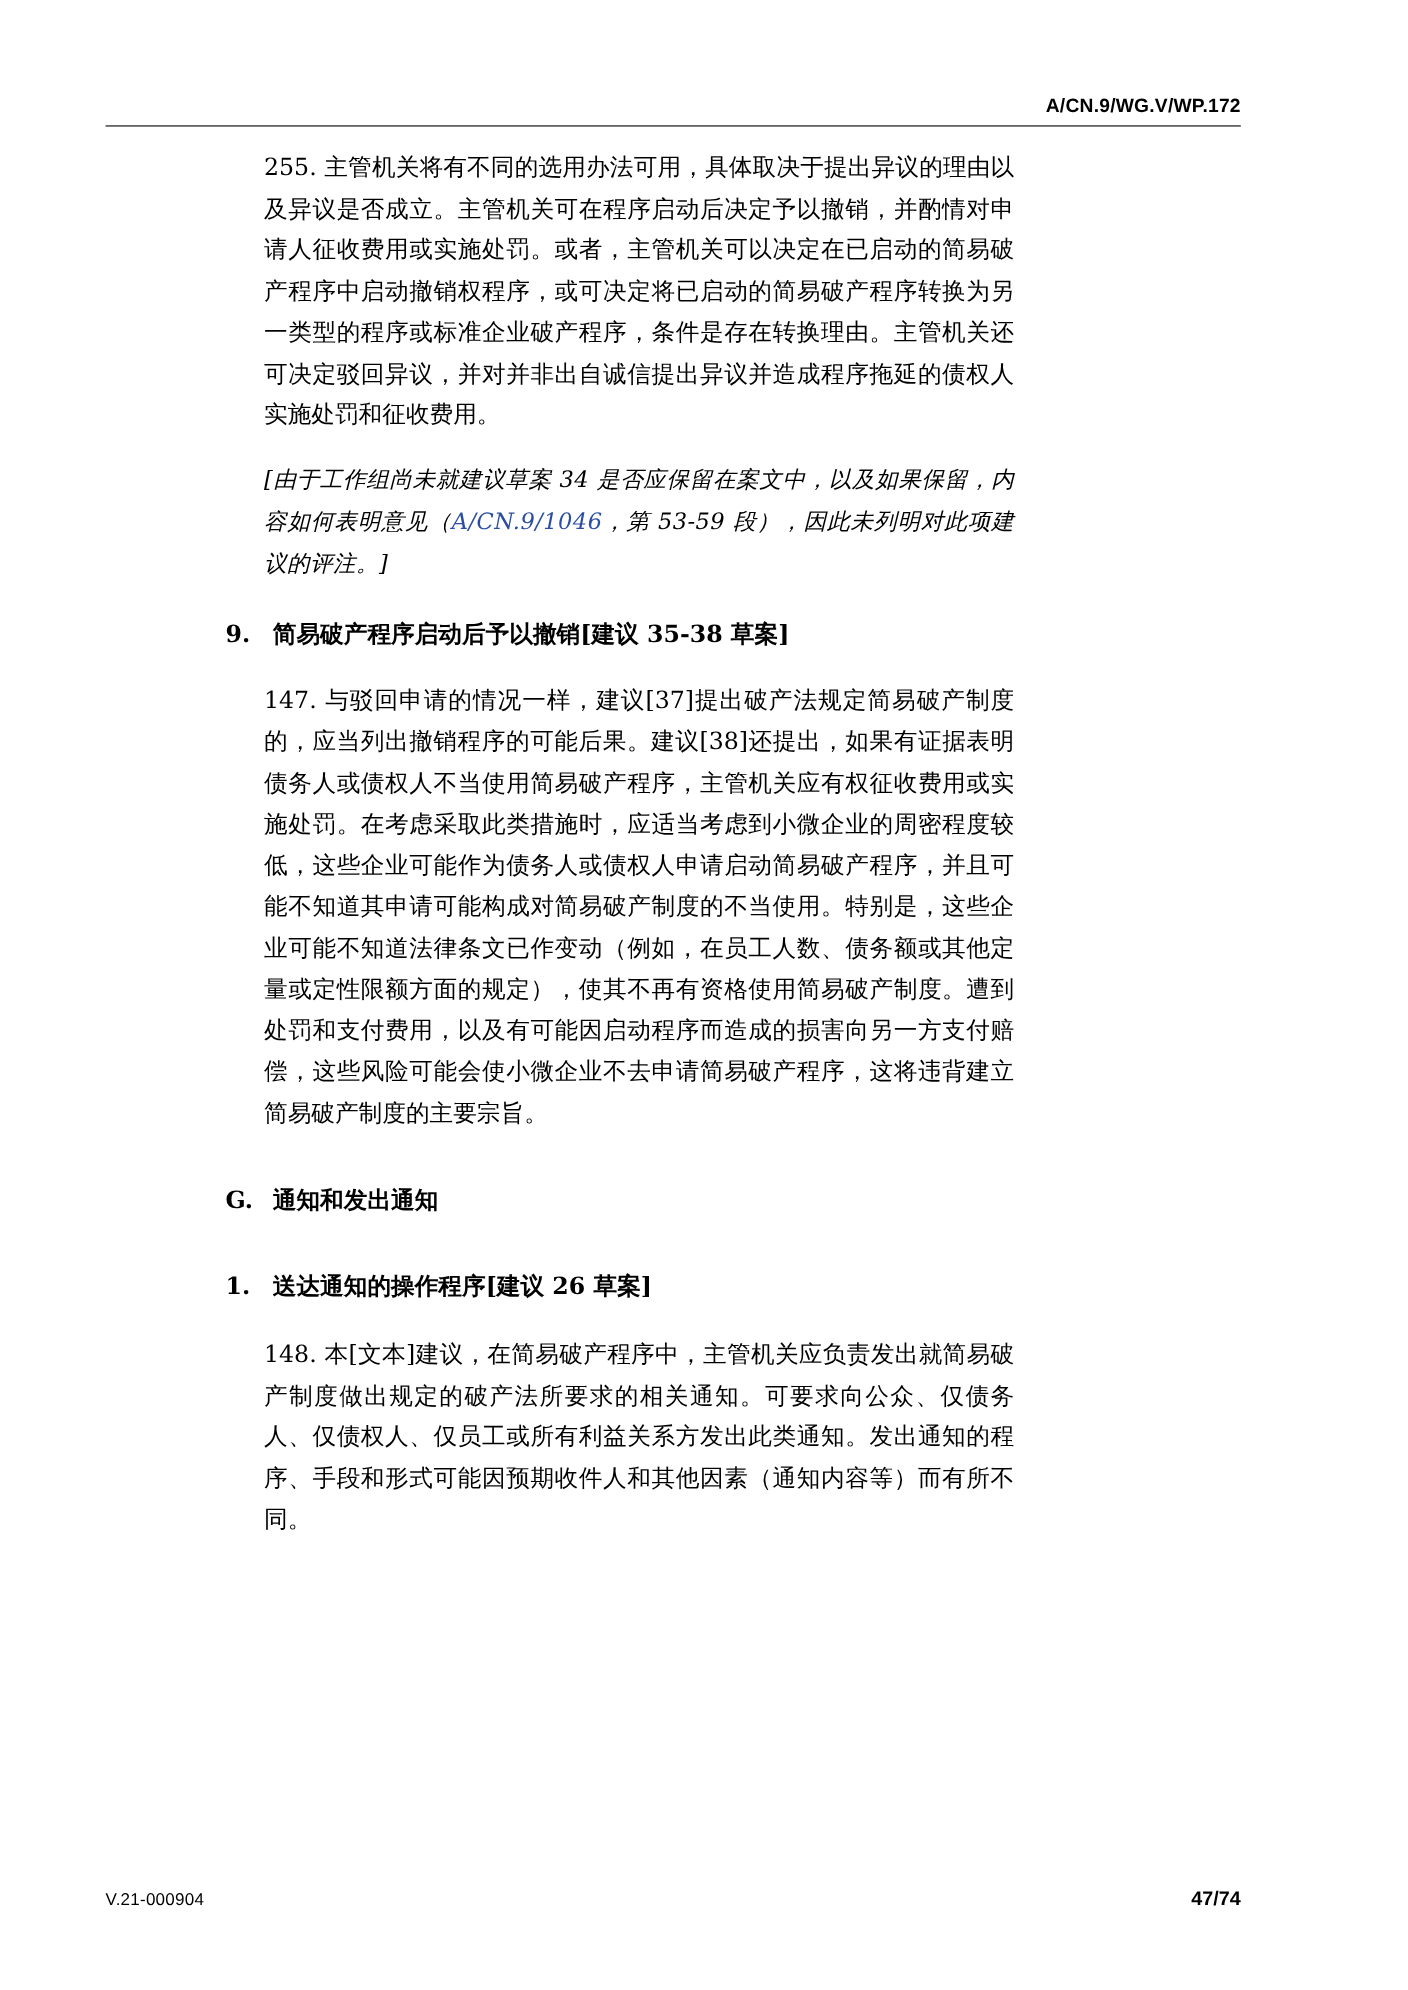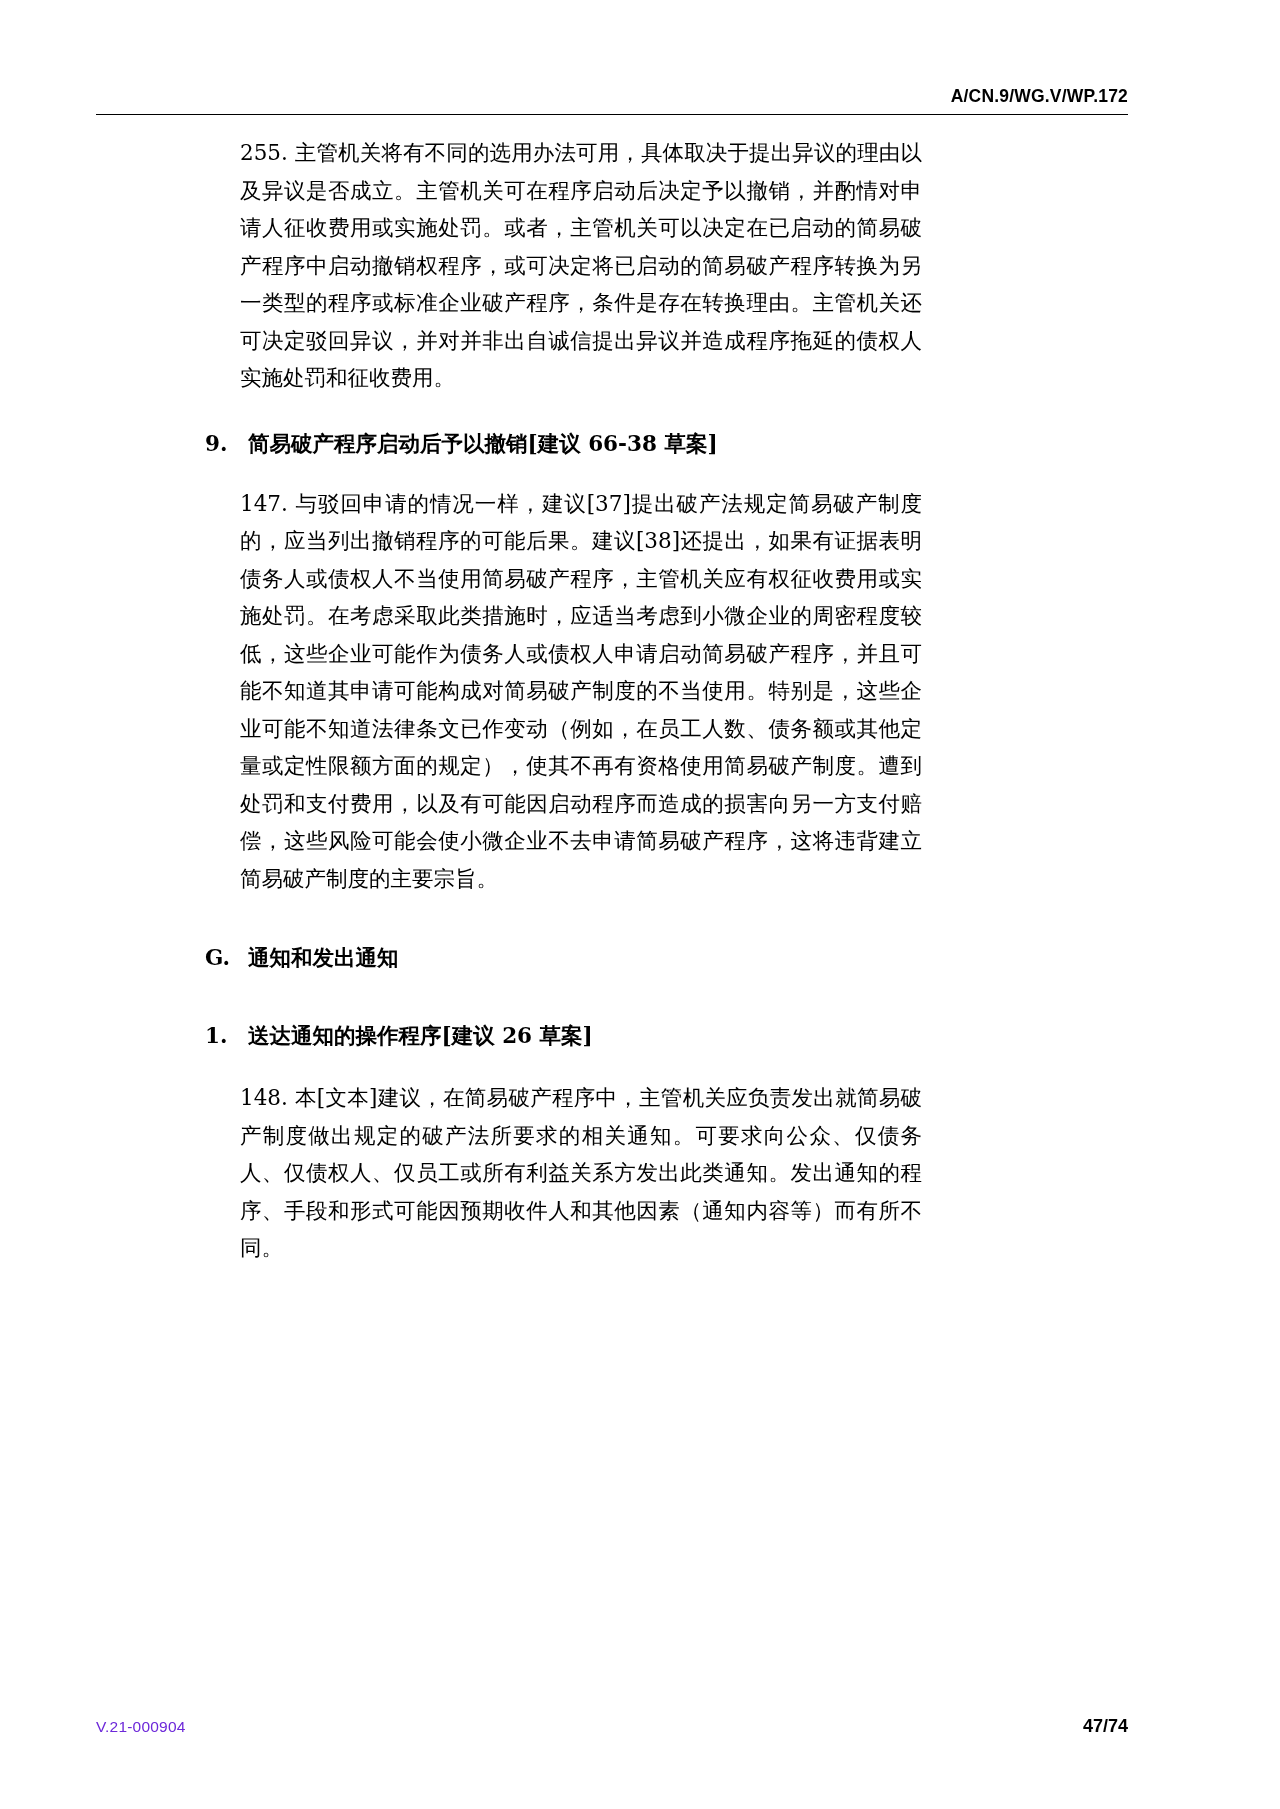--- a/index.html
+++ b/index.html
@@ -107,21 +107,21 @@
     top: 1716px;
     width: 1032px;
     display: flex;
     align-items: baseline;
     justify-content: space-between;
     font-family: "Liberation Sans", sans-serif;
   }
   .footer-left {
     font-size: 15.5px;
     letter-spacing: 0.2px;
-    color: #6d28d9;
+    color: #000000;
   }
   .footer-right {
     font-size: 18px;
     font-weight: bold;
     color: #000;
   }
 </style>
 </head>
 <body>
 
@@ -129,24 +129,25 @@
 
   <div class="header">
     <div class="header-symbol">A/CN.9/WG.V/WP.172</div>
     <div class="header-rule"></div>
   </div>
 
   <div class="content">
 
     <p class="body-text para">255. 主管机关将有不同的选用办法可用，具体取决于提出异议的理由以及异议是否成立。主管机关可在程序启动后决定予以撤销，并酌情对申请人征收费用或实施处罚。或者，主管机关可以决定在已启动的简易破产程序中启动撤销权程序，或可决定将已启动的简易破产程序转换为另一类型的程序或标准企业破产程序，条件是存在转换理由。主管机关还可决定驳回异议，并对并非出自诚信提出异议并造成程序拖延的债权人实施处罚和征收费用。</p>
 
+    <p class="body-text note"><span>[由于工作组尚未就建议草案 34 是否应保留在案文中，以及如果保留，内容如何表明意见（</span><a class="link" href="#">A/CN.9/1046</a><span>，第 53-59 段），因此未列明对此项建议的评注。]</span></p>
 
     <div class="heading">
       <span class="num">9.</span>
-      <span class="txt">简易破产程序启动后予以撤销[建议 66-38 草案]</span>
+      <span class="txt">简易破产程序启动后予以撤销[建议 35-38 草案]</span>
     </div>
 
 
 
     <p class="body-text para">147. 与驳回申请的情况一样，建议[37]提出破产法规定简易破产制度的，应当列出撤销程序的可能后果。建议[38]还提出，如果有证据表明债务人或债权人不当使用简易破产程序，主管机关应有权征收费用或实施处罚。在考虑采取此类措施时，应适当考虑到小微企业的周密程度较低，这些企业可能作为债务人或债权人申请启动简易破产程序，并且可能不知道其申请可能构成对简易破产制度的不当使用。特别是，这些企业可能不知道法律条文已作变动（例如，在员工人数、债务额或其他定量或定性限额方面的规定），使其不再有资格使用简易破产制度。遭到处罚和支付费用，以及有可能因启动程序而造成的损害向另一方支付赔偿，这些风险可能会使小微企业不去申请简易破产程序，这将违背建立简易破产制度的主要宗旨。</p>
 
     <div class="heading sub">
       <span class="num">G.</span>
       <span class="txt">通知和发出通知</span>
     </div>

